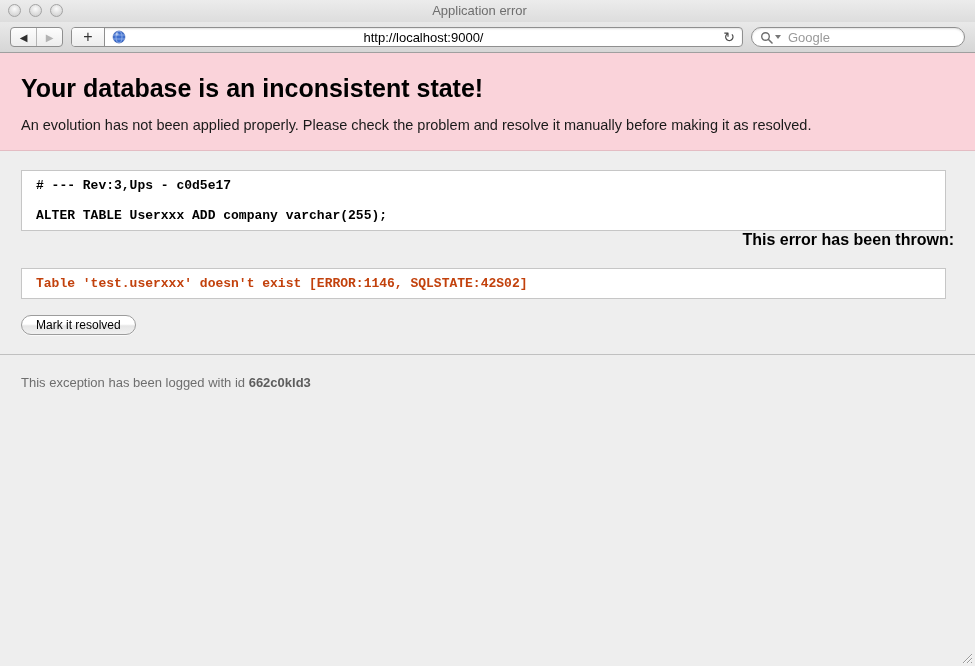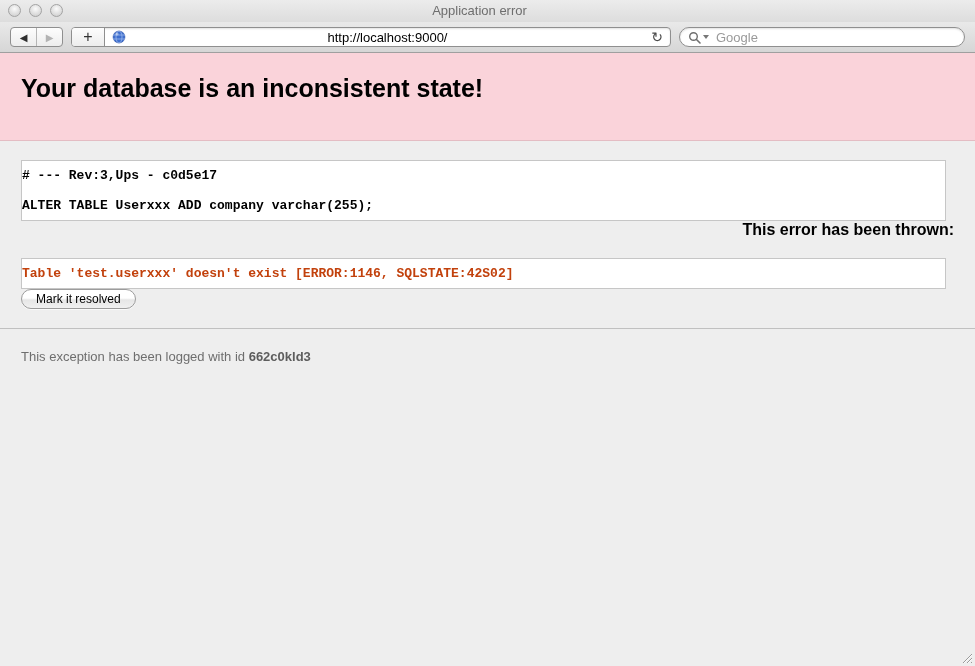--- a/index.html
+++ b/index.html
@@ -73,21 +73,21 @@
     flex: 1; border: none; outline: none; background: transparent;
     font-family: "Liberation Sans", sans-serif;
     font-size: 13px; color: #000; height: 100%; text-align: center;
   }
   .reload-btn {
     flex: none; width: 26px; text-align: center;
     font-size: 14px; color: #4a4a4a; line-height: 18px;
   }
 
   .search-field {
-    flex: none; width: 286px; height: 20px;
+    flex: none; width: 214px; height: 20px;
     background: #ffffff;
     border: 1px solid #8f8f8f; border-radius: 10px;
     box-shadow: inset 0 1px 2px rgba(0,0,0,.12);
     display: flex; align-items: center; padding: 0 8px;
   }
   .search-icon-wrap { display: flex; align-items: center; gap: 2px; margin-right: 5px; }
   .chevron-down {
     width: 0; height: 0;
     border-left: 3.5px solid transparent;
     border-right: 3.5px solid transparent;
@@ -95,21 +95,21 @@
   }
   .search-input {
     flex: 1; border: none; outline: none; background: transparent;
     font-family: "Liberation Sans", sans-serif;
     font-size: 13px; color: #000;
   }
   .search-input::placeholder { color: #9a9a9a; opacity: 1; }
 
   
   .banner {
-    height: 88px;
+    height: 98px;
     background: #fad3da;
     border-bottom: 1px solid #e4bcc3;
     padding: 21px 33px 0 21px;
   }
   .banner h1 {
     margin: 0; font-size: 25px; font-weight: bold; color: #000;
     letter-spacing: 0;
   }
   .banner p {
     margin: 14px 0 0 0; font-size: 14.5px; color: #1a1a1a;
@@ -120,30 +120,31 @@
   .content h2 {
     font-size: 16px; font-weight: bold; color: #000;
     margin: 0; padding: 0;
   }
   .h2-first { margin-top: 39px; }
   .h2-second { margin-top: 21px; text-align: right; }
   .code-box {
     margin: 19px 8px 0 0;
     background: #ffffff;
     border: 1px solid #c6c6c6;
-    padding: 7px 0;
+    padding: 7px 14px;
     font-family: "Liberation Mono", monospace;
     font-weight: bold;
     font-size: 13px; line-height: 15px;
     color: #000;
     white-space: pre;
     overflow: hidden;
   }
   .code-box.error { color: #c2410c; }
   .resolve-btn {
+    margin-top: 16px;
     height: 20px; padding: 0 14px;
     font-family: "Liberation Sans", sans-serif;
     font-size: 12px; color: #000;
     background: linear-gradient(#ffffff, #ffffff 45%, #e6e6e6 55%, #f0f0f0);
     border: 1px solid #9c9c9c;
     border-radius: 10px;
     box-shadow: 0 1px 0 rgba(255,255,255,.7);
   }
   .divider {
     border: none; border-top: 1px solid #c0c0c0;
@@ -210,20 +211,21 @@
         </svg>
       </span>
       <span class="chevron-down"></span>
     </span>
     <input class="search-input" type="text" placeholder="Google" style="">
   </div>
 </div>
 
 <div class="banner">
   <h1>Your database is an inconsistent state!</h1>
+  <p>An evolution has not been applied properly. Please check the problem and resolve it manually before making it as resolved.</p>
 </div>
 
 <div class="content">
   <pre class="code-box"># --- Rev:3,Ups - c0d5e17
 
 ALTER TABLE Userxxx ADD company varchar(255);</pre>
 
   <h2 class="h2-second">This error has been thrown:</h2>
   <pre class="code-box error">Table 'test.userxxx' doesn't exist [ERROR:1146, SQLSTATE:42S02]</pre>
 

